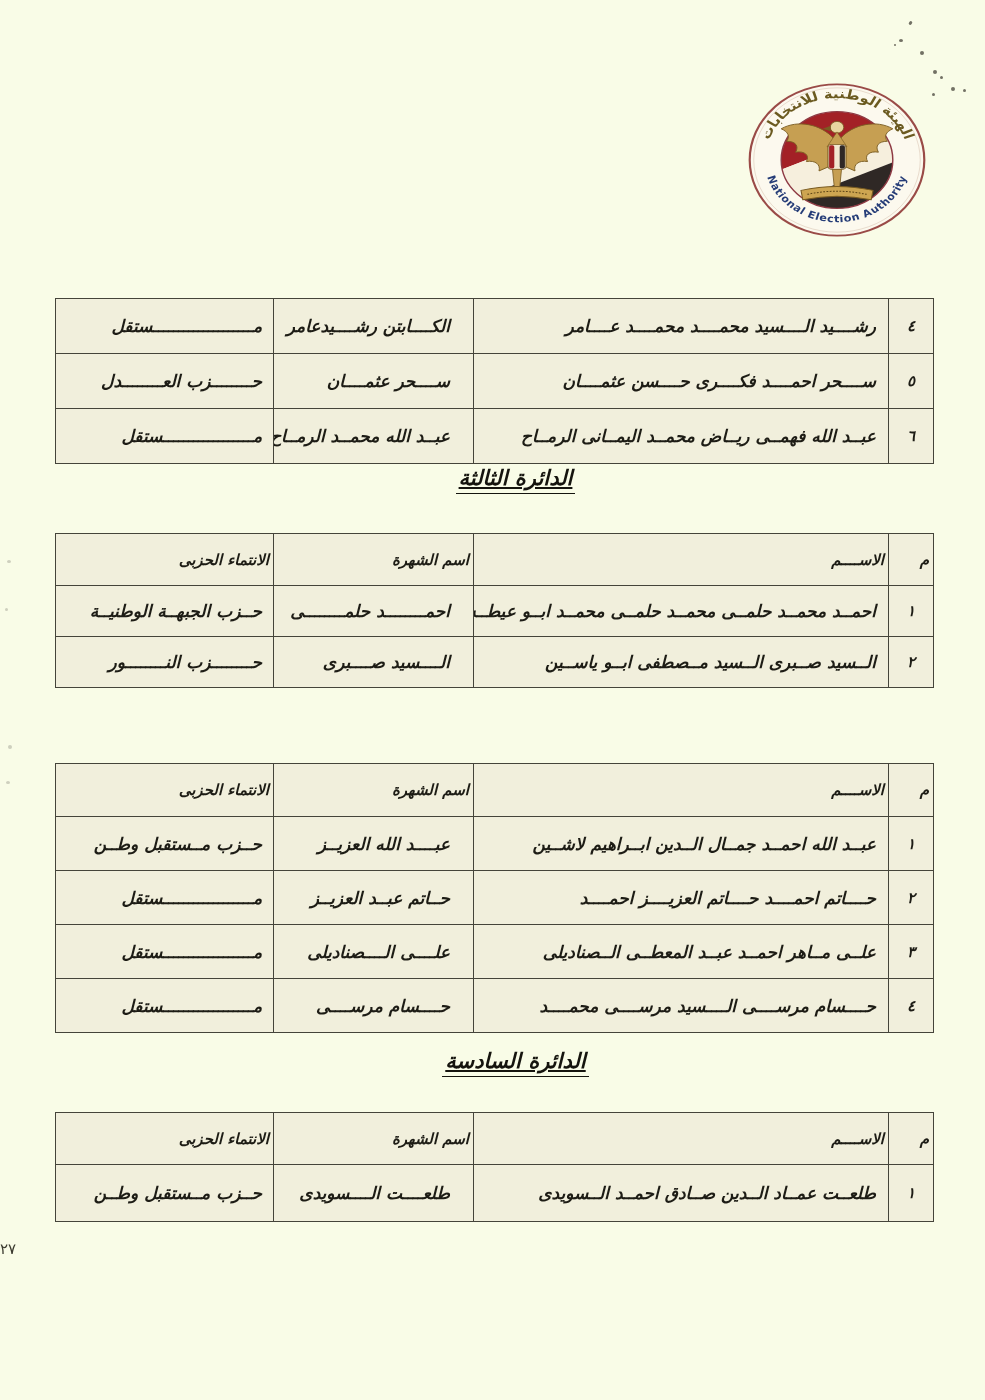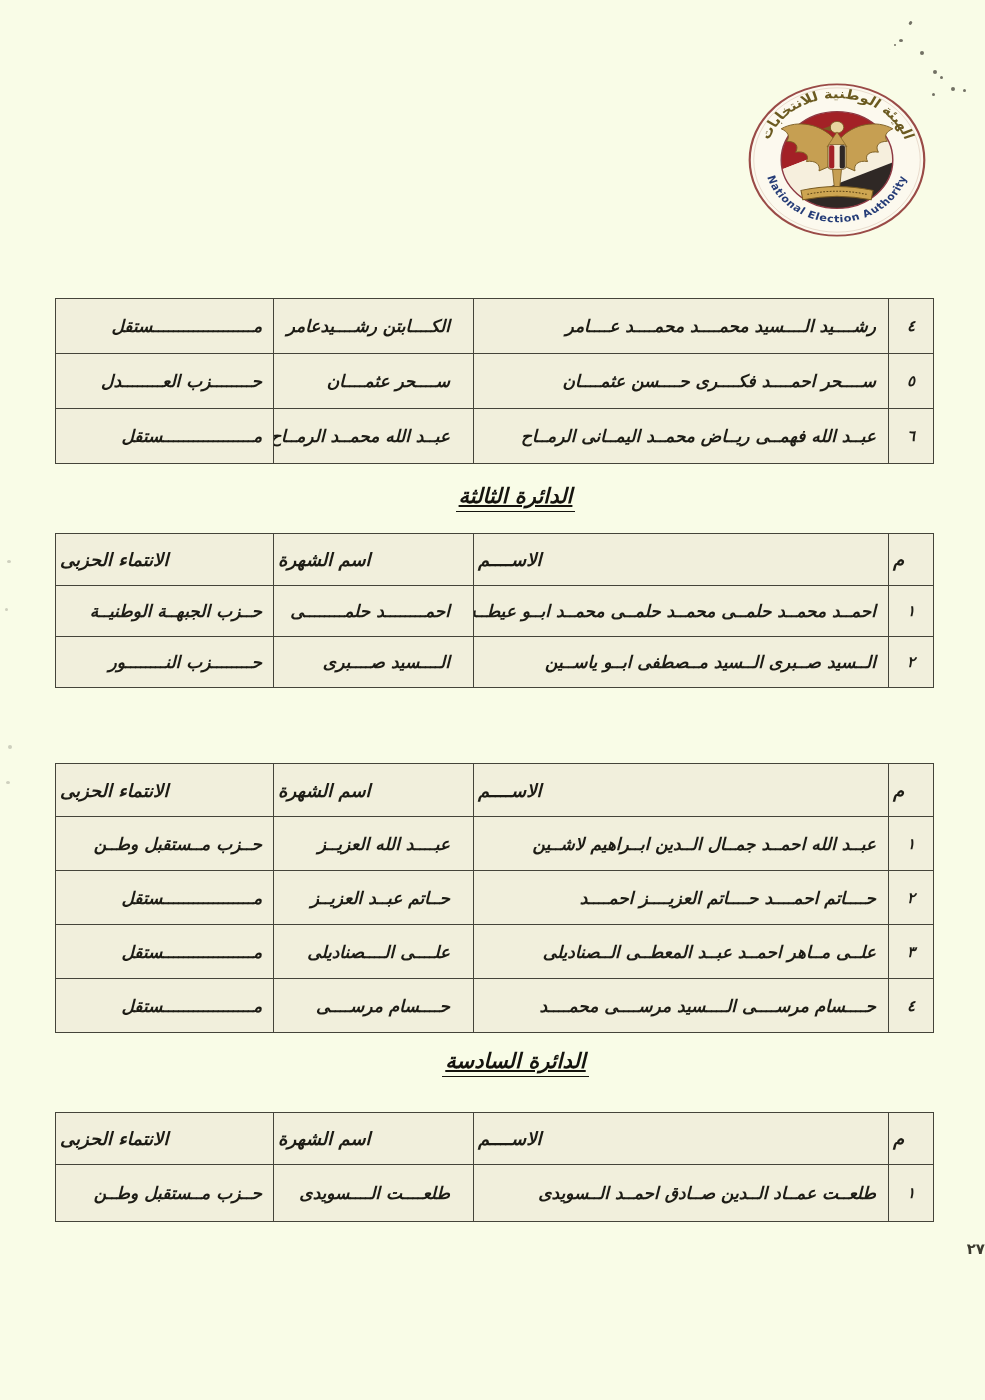--- a/index.html
+++ b/index.html
@@ -40,21 +40,21 @@
     background:#f1efdc;
   }
   .tbl td,.tbl th{
     border:1.6px solid #45443a;
     font-weight:bold;font-style:italic;
     color:#1d1c15;font-size:17px;
     vertical-align:middle;white-space:nowrap;overflow:hidden;
     padding:2px 8px;
   }
   .c-num{width:45px}.c-name{width:415px}.c-known{width:200px}.c-party{width:218px}
-  .tbl th{text-align:left;font-size:18px;padding:2px 4px}
+  .tbl th{text-align:right;font-size:15px;padding:2px 4px}
   td.num{text-align:center;padding:2px 2px;font-size:15px}
   td.name{text-align:right;padding-right:12px}
   td.known{text-align:right;padding-right:23px}
   td.party{text-align:right;padding-right:11px}
 
   .t0{top:298px}.t0 tr{height:55px}
   .t1{top:533px}.t1 tr{height:51px}.t1 tr.hdr{height:52px}
   .t2{top:763px}.t2 tr{height:54px}.t2 tr.hdr{height:53px}
   .t3{top:1112px}.t3 tr{height:57px}.t3 tr.hdr{height:52px}
 
@@ -63,25 +63,25 @@
     position:absolute;left:0;width:100%;
     text-align:center;font-weight:bold;font-style:italic;
     font-size:21px;color:#15140e;
   }
   .heading span{
     display:inline-block;position:relative;right:-23px;
     text-decoration:underline;
     border-bottom:1.5px solid #15140e;
     padding:0 3px 3px;
   }
-  .h1{top:484px}.h2{top:698px}.h3{top:1049px}
+  .h1{top:466px}.h2{top:698px}.h3{top:1049px}
 
   .pagenum{
     position:absolute;left:0;top:1240px;width:100%;
-    text-align:right;font-size:15px;color:#3c3b30;font-weight:bold;
+    text-align:left;font-size:15px;color:#3c3b30;font-weight:normal;
   }
 </style>
 </head>
 <body>
 
 <div class="page">
 
   <span class="speck s1"></span>
   <span class="speck s2"></span>
   <span class="speck s3"></span>

